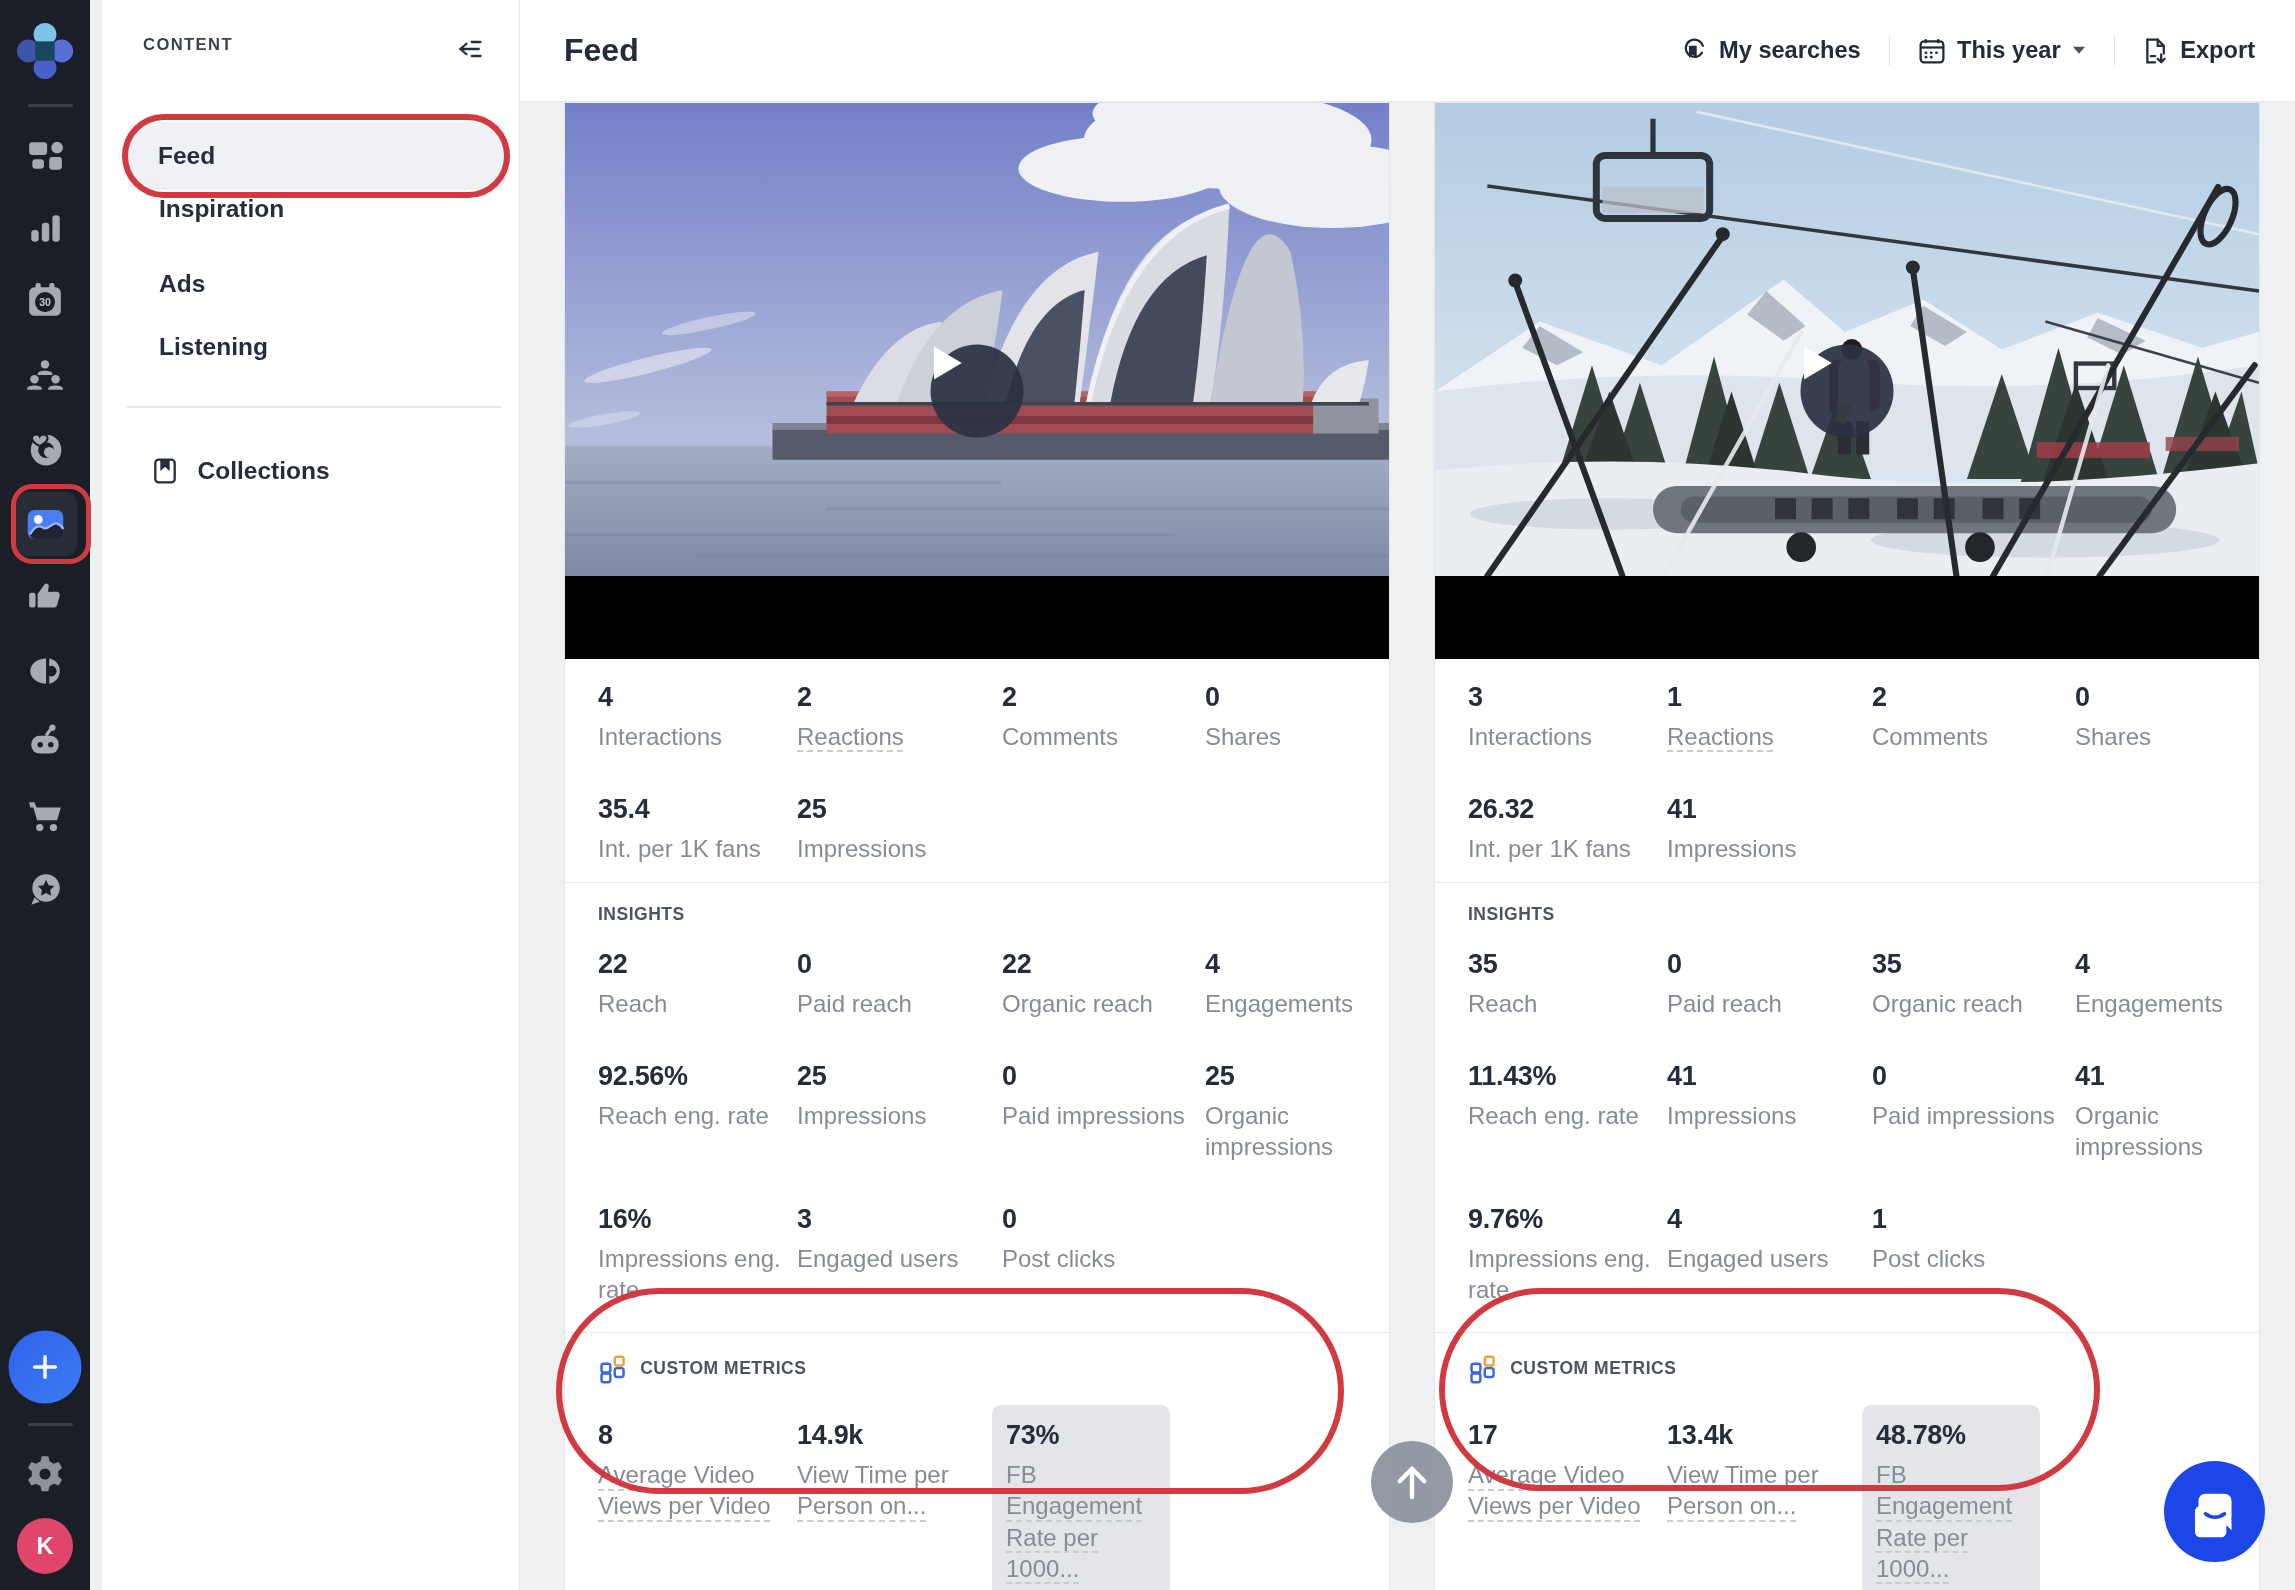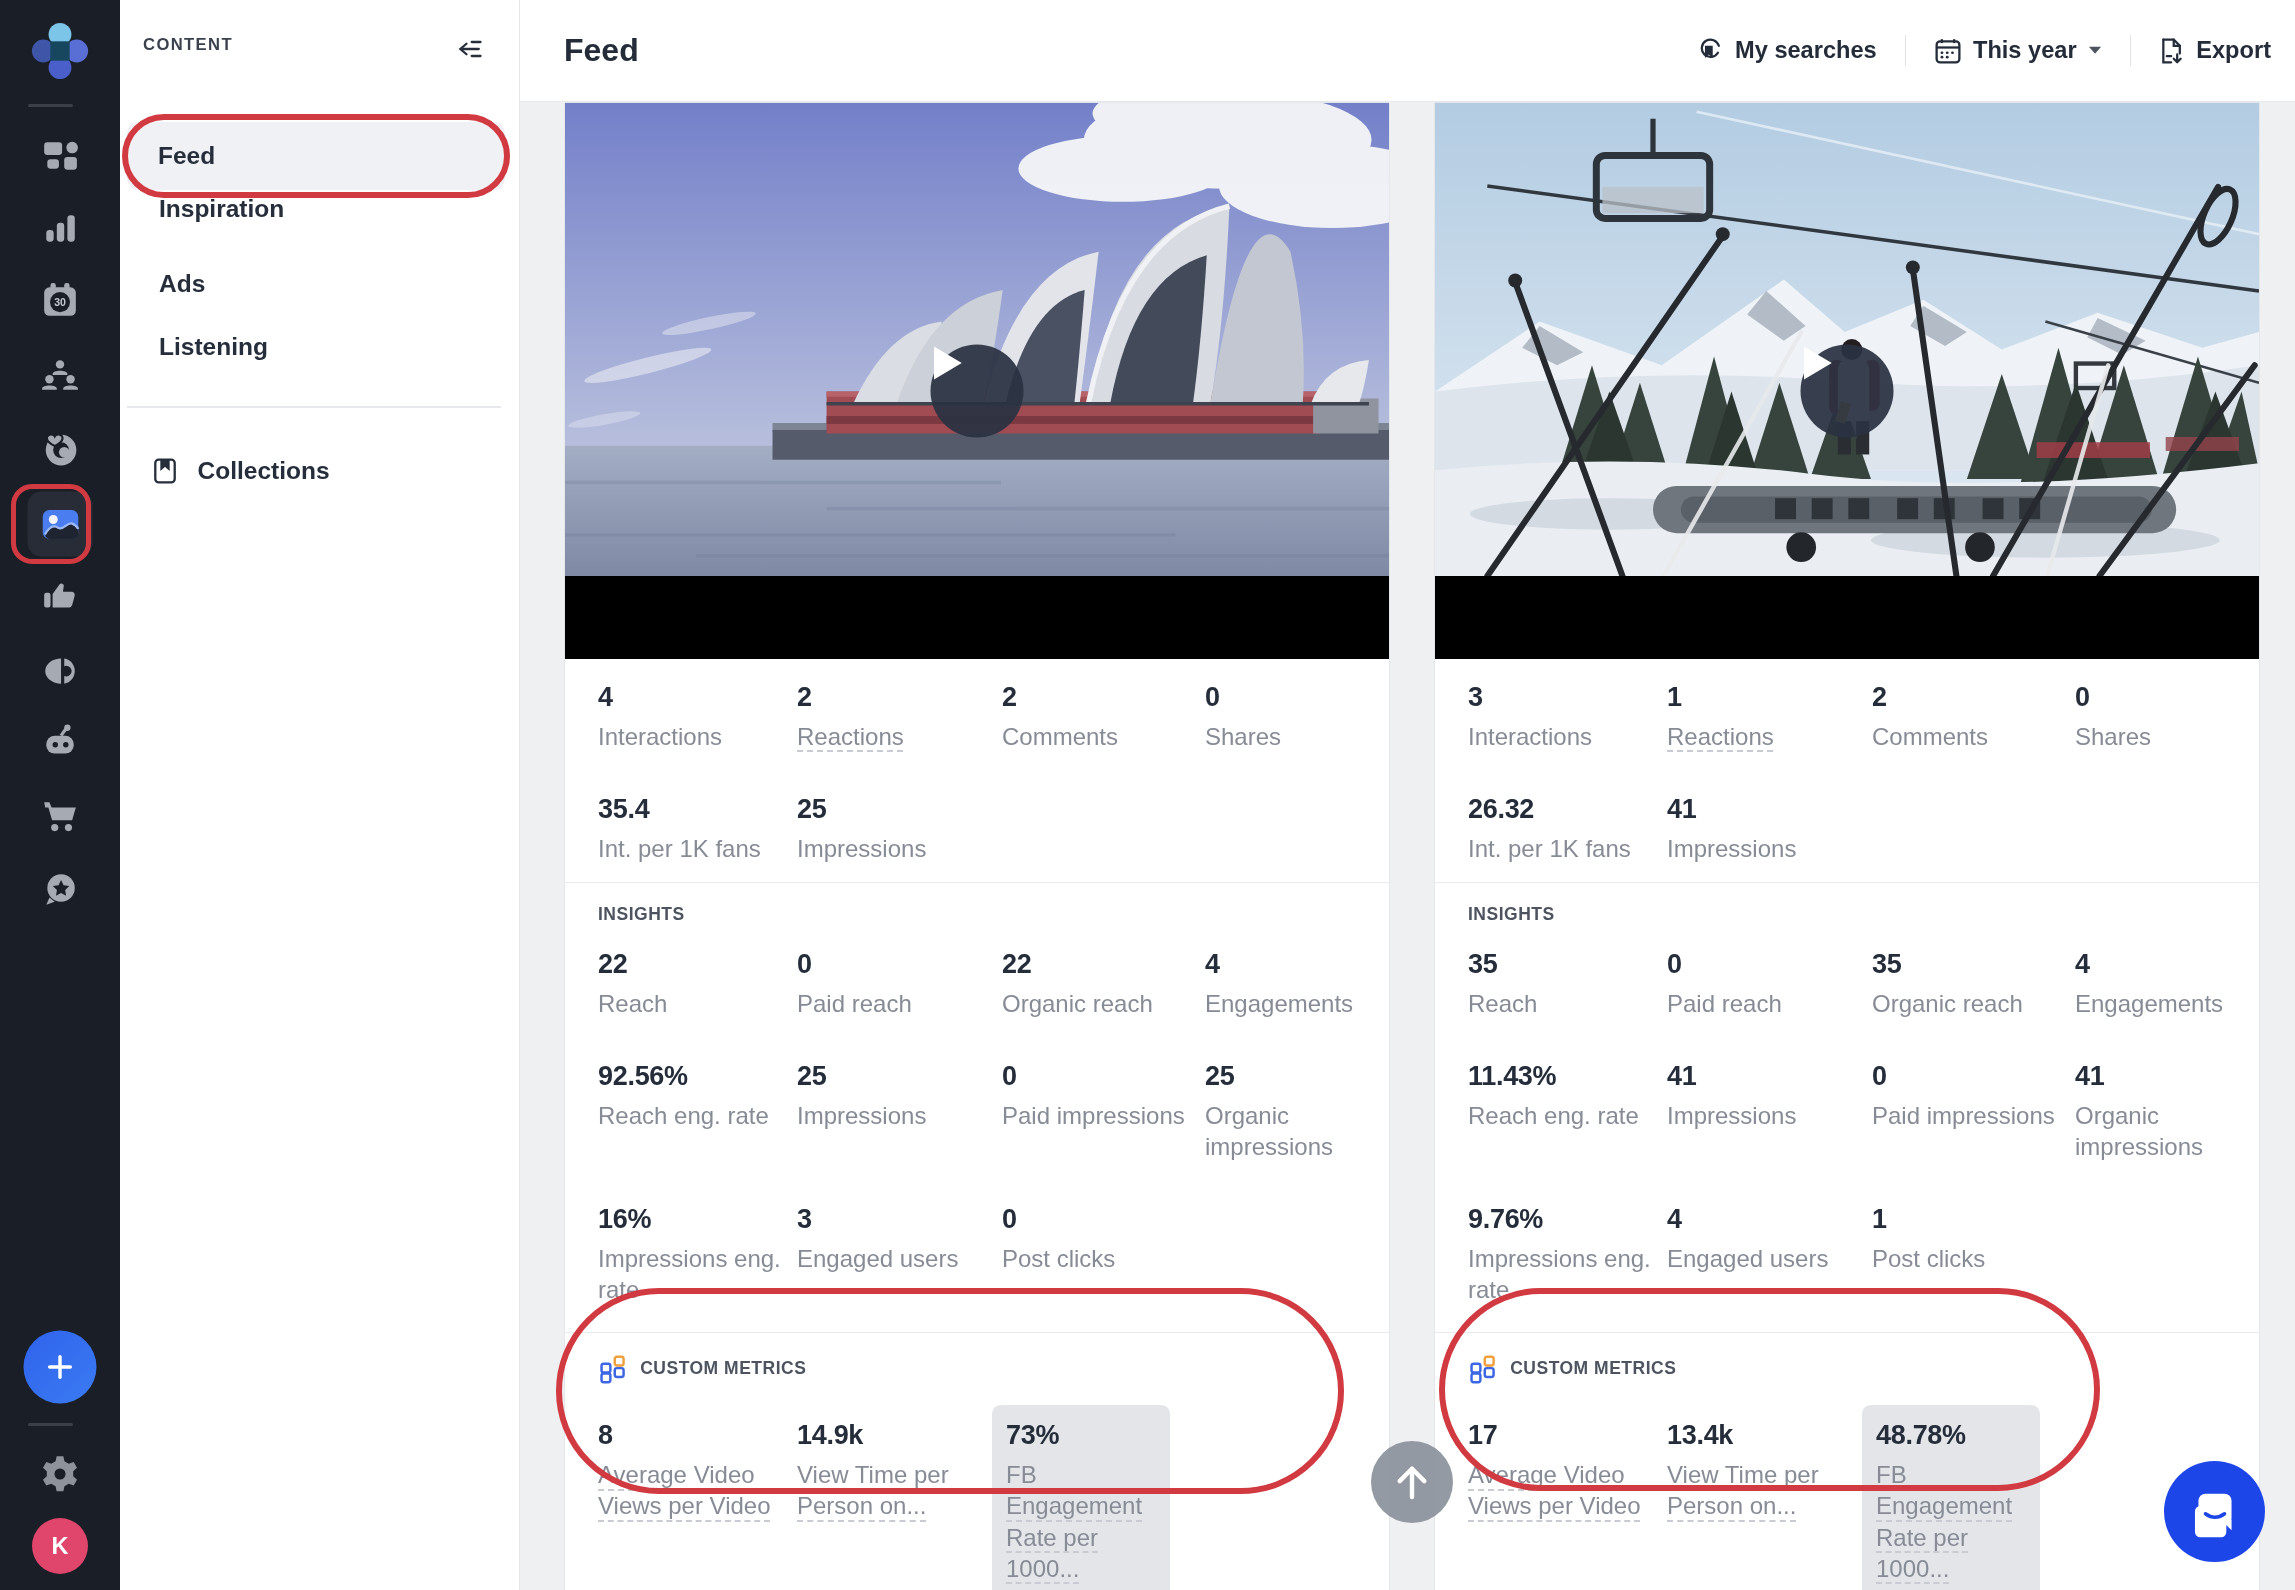--- a/index.html
+++ b/index.html
@@ -1,38 +1,38 @@
 <!DOCTYPE html>
 <html style="font-size:14px"><head>
 <meta charset="utf-8">
 <style>
   *{box-sizing:border-box;margin:0;padding:0}
   html,body{width:2295px;height:1591px;overflow:hidden;background:#eef0f2;
     font-family:"Liberation Sans",sans-serif;color:#252d3b}
   
-  .rail{position:absolute;left:0;top:0;width:120px;height:1591px;background:#1a1e26;z-index:30}
+  .rail{position:absolute;left:0;top:0;width:90px;height:1591px;background:#1a1e26;z-index:30}
   .ri{position:absolute;left:50%;transform:translate(-50%,-50%);display:flex;align-items:center;justify-content:center;cursor:pointer}
   .rail-divider{position:absolute;left:28px;width:45px;height:2.6px;background:#3a3f4a;border-radius:1.7px}
   .ri-activebg{width:65px;height:65px;background:#272c37;border-radius:14px;display:flex;align-items:center;justify-content:center}
   .rail-ring{position:absolute;left:10.5px;top:484px;width:80px;height:80px;border:5.2px solid #d23a41;border-radius:21px;pointer-events:none;z-index:5}
   .plusbtn{width:73px;height:73px;border-radius:50%;background:linear-gradient(135deg,#2f63ec,#3b7bf2);display:flex;align-items:center;justify-content:center}
   .avatar{width:56px;height:56px;border-radius:50%;background:#e0456b;color:#fff;font-size:23.6px;font-weight:700;display:flex;align-items:center;justify-content:center}
   
   .subnav{position:absolute;left:102px;top:0;width:418px;height:1591px;background:#fff;border-right:0.9px solid #e6e7eb;z-index:25}
   .subnav-head{position:absolute;left:41px;top:35px;right:35px;display:flex;align-items:flex-start;justify-content:space-between}
   .subnav-title{font-size:16.6px;font-weight:700;letter-spacing:1.4px;color:#3b424e}
   .feed-pill{position:absolute;left:25px;top:122px;width:378px;height:68px;background:#f0f1f4;border-radius:12.2px;display:flex;align-items:center;padding-left:31px;cursor:pointer}
   .feed-ring{position:absolute;left:20px;top:114px;width:388px;height:84px;border:6.1px solid #d23a41;border-radius:45px;pointer-events:none;z-index:5}
   .nav-item{position:absolute;left:57px;font-size:24.5px;font-weight:700;color:#262e3c;cursor:pointer}
   .subnav-divider{position:absolute;left:25px;top:406px;width:374px;height:1.7px;background:#e8e9ec}
   .collections{position:absolute;left:48px;top:456px;display:flex;align-items:center;gap:17.5px;font-size:24.5px;font-weight:700;color:#262e3c;cursor:pointer}
   
   .topbar{position:absolute;left:520px;top:0;width:1775px;height:102px;background:#fff;border-bottom:0.9px solid #e6e8ec;z-index:20;display:flex;align-items:center}
   .page-title{margin-left:44px;font-size:32px;font-weight:700;color:#242c3a}
-  .top-right{margin-left:auto;margin-right:24px;display:flex;align-items:center}
+  .top-right{margin-left:auto;margin-right:40px;display:flex;align-items:center}
   .hbtn{display:flex;align-items:center;gap:11.4px;font-size:23.6px;font-weight:700;color:#242c3a;cursor:pointer}
   .vsep{width:0.9px;height:31px;background:#e1e3e8;margin:0 28px}
   
   .content{position:absolute;left:520px;top:102px;width:1775px;height:1489px}
   .card{position:absolute;top:0;width:826px;background:#fff;border:0.9px solid #e4e6ea;border-radius:0 0 10.5px 10.5px}
   .card1{left:44px}.card2{left:914px}
   .media{position:relative;width:100%;height:556px;background:#000;overflow:hidden}
   .media svg{position:absolute;top:0;left:0}
   .lbx{position:absolute;bottom:0;left:0;width:100%;height:83px;background:#000}
   .play{position:absolute;left:50%;top:288px;transform:translate(-50%,-50%);width:93px;height:93px;border-radius:50%;

